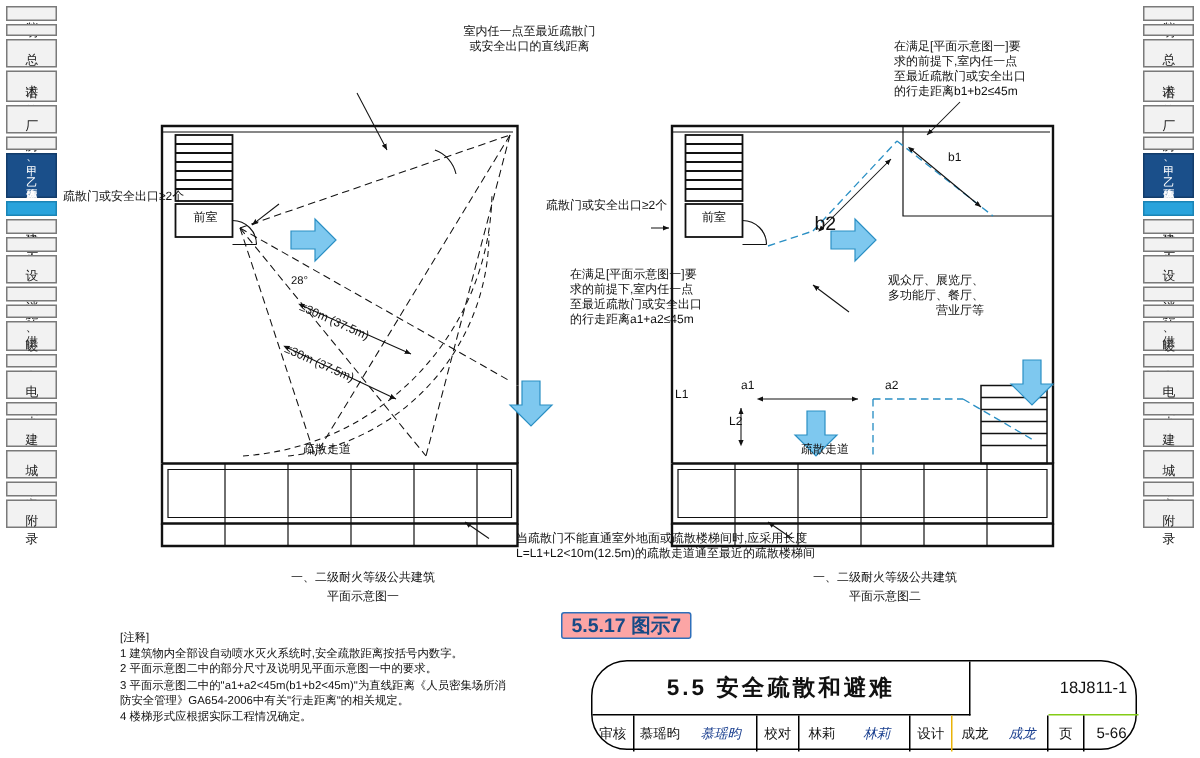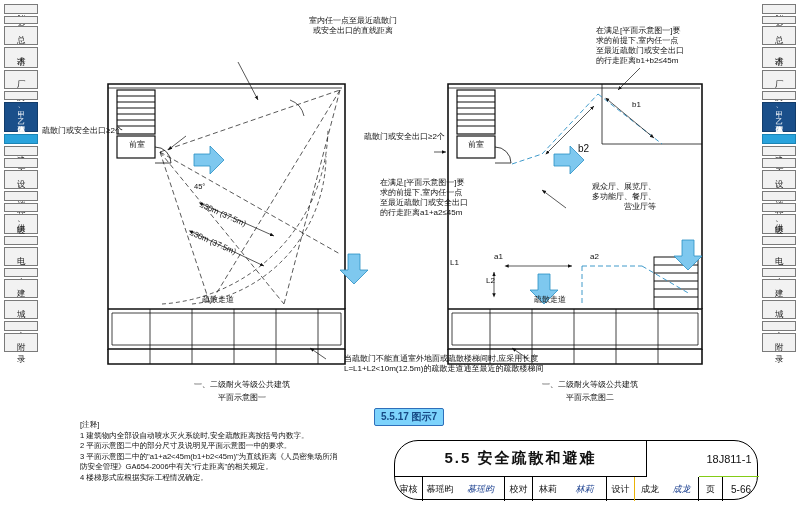--- a/index.html
+++ b/index.html
@@ -23,22 +23,22 @@
   
   #canvas{position:absolute;left:42px;top:4px;width:716px;height:497px;}
   #canvas svg{position:absolute;left:0;top:0;}
 
   
   .lbl{position:absolute;font-size:8px;line-height:10px;color:#111;white-space:pre-line;}
   .lbl.c{text-align:center;}
 
   
   .bluetag{
-    position:absolute;border:1px solid #2e6fba;color:#174a86;background:#7dd3fc;
-    font-size:10px;line-height:12px;padding:2px 6px;border-radius:2px;font-weight:bold;
+    position:absolute;border:1px solid #2e6fba;color:#174a86;background:#fca5a5;
+    font-size:13px;line-height:12px;padding:2px 6px;border-radius:2px;font-weight:bold;
   }
 
   
   .notes{position:absolute;font-size:7.6px;line-height:10.5px;color:#111;white-space:pre-line;}
 
   
   .tb{position:absolute;border:1px solid #000;box-sizing:border-box;}
   .tb .cell{position:absolute;box-sizing:border-box;display:flex;align-items:center;justify-content:center;font-size:9px;}
   .tb .big{font-size:15px;font-weight:bold;letter-spacing:2px;}
   .hand{font-family:"Liberation Serif","DejaVu Serif",serif;font-style:italic;color:#1a3f8f;font-size:11px;}
@@ -312,21 +312,21 @@
         <path d="M566,96 L612,134" marker-start="url(#ah2)" marker-end="url(#ah)"></path>
         <path d="M506,148 L552,102" marker-start="url(#ah2)" marker-end="url(#ah)"></path>
       </g>
     </svg>
 
     <div class="lbl c" style="left:246px;top:12px;width:130px;">室内任一点至最近疏散门
 或安全出口的直线距离</div>
     <div class="lbl" style="left:0px;top:122px;width:120px;">疏散门或安全出口≥2个</div>
     <div class="lbl c" style="left:75px;top:136px;width:40px;">前室</div>
     <div class="lbl c" style="left:414px;top:136px;width:40px;">前室</div>
-    <div class="lbl" style="left:152px;top:178px;width:80px;font-size:7.5px;">45°</div>
+    <div class="lbl" style="left:152px;top:178px;width:80px;font-size:7.5px;">28°</div>
 
     <div class="lbl" style="left:322px;top:128px;width:140px;">疏散门或安全出口≥2个</div>
     <div class="lbl c" style="left:504px;top:178px;width:110px;text-align:right;">观众厅、展览厅、
 多功能厅、餐厅、
 营业厅等</div>
 
     <div class="lbl" style="left:160px;top:196px;width:70px;transform:rotate(24deg);transform-origin:left top;">≤30m (37.5m)</div>
     <div class="lbl" style="left:150px;top:224px;width:70px;transform:rotate(24deg);transform-origin:left top;">≤30m (37.5m)</div>
 
     <div class="lbl c" style="left:140px;top:291px;width:72px;">疏散走道</div>
@@ -342,21 +342,21 @@
 的行走距离b1+b2≤45m</div>
 
     <div class="lbl" style="left:302px;top:350px;width:300px;">当疏散门不能直通室外地面或疏散楼梯间时,应采用长度
 L=L1+L2&lt;10m(12.5m)的疏散走道通至最近的疏散楼梯间</div>
 
     <div class="lbl" style="left:408px;top:254px;font-size:8px;">L1</div>
     <div class="lbl" style="left:444px;top:272px;font-size:8px;">L2</div>
     <div class="lbl" style="left:452px;top:248px;font-size:8px;">a1</div>
     <div class="lbl" style="left:548px;top:248px;font-size:8px;">a2</div>
     <div class="lbl" style="left:590px;top:96px;font-size:8px;">b1</div>
-    <div class="lbl" style="left:536px;top:140px;font-size:10px;">b2</div>
+    <div class="lbl" style="left:501px;top:140px;font-size:13px;">b2</div>
 
     <div class="lbl c" style="left:110px;top:374px;width:180px;line-height:13px;">一、二级耐火等级公共建筑
 平面示意图一</div>
     <div class="lbl c" style="left:458px;top:374px;width:180px;line-height:13px;">一、二级耐火等级公共建筑
 平面示意图二</div>
 
     <div class="bluetag" style="left:332px;top:404px;">5.5.17 图示7</div>
 
     <div class="notes" style="left:38px;top:416px;width:290px;">[注释]
 1 建筑物内全部设自动喷水灭火系统时,安全疏散距离按括号内数字。

